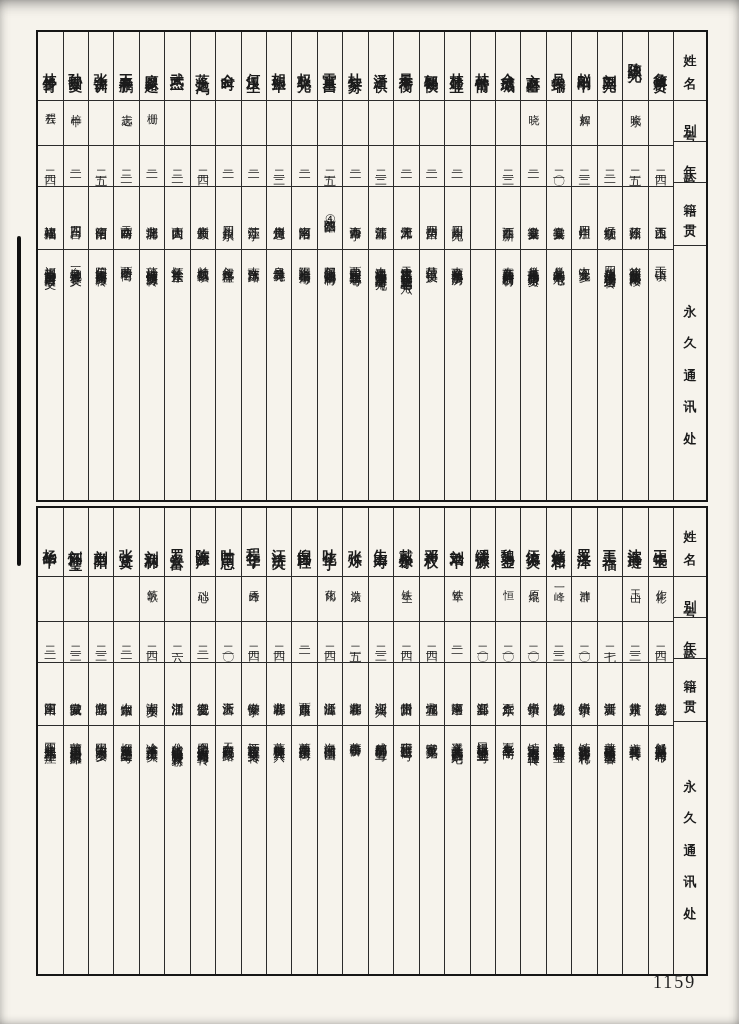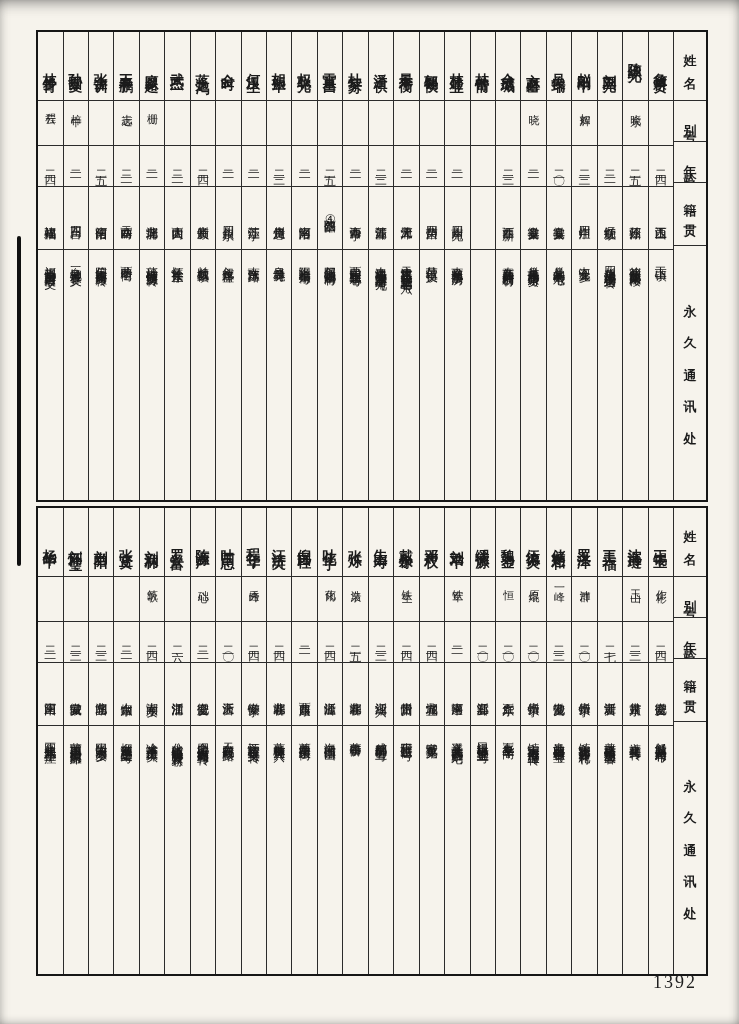--- a/index.html
+++ b/index.html
@@ -938,14 +938,14 @@
           <span class="v t-age">二二</span>
         </div>
         <div class="cell r-native">
           <span class="v t-native">河南正阳</span>
         </div>
         <div class="cell r-addr">
           <span class="v t-addr">正阳县北八里桥小王庄</span>
         </div>
       </div>
     </section>
-  <div class="page-number">1392</div>
+  <div class="page-number">1159</div>
 </div>
 
 </body></html>

